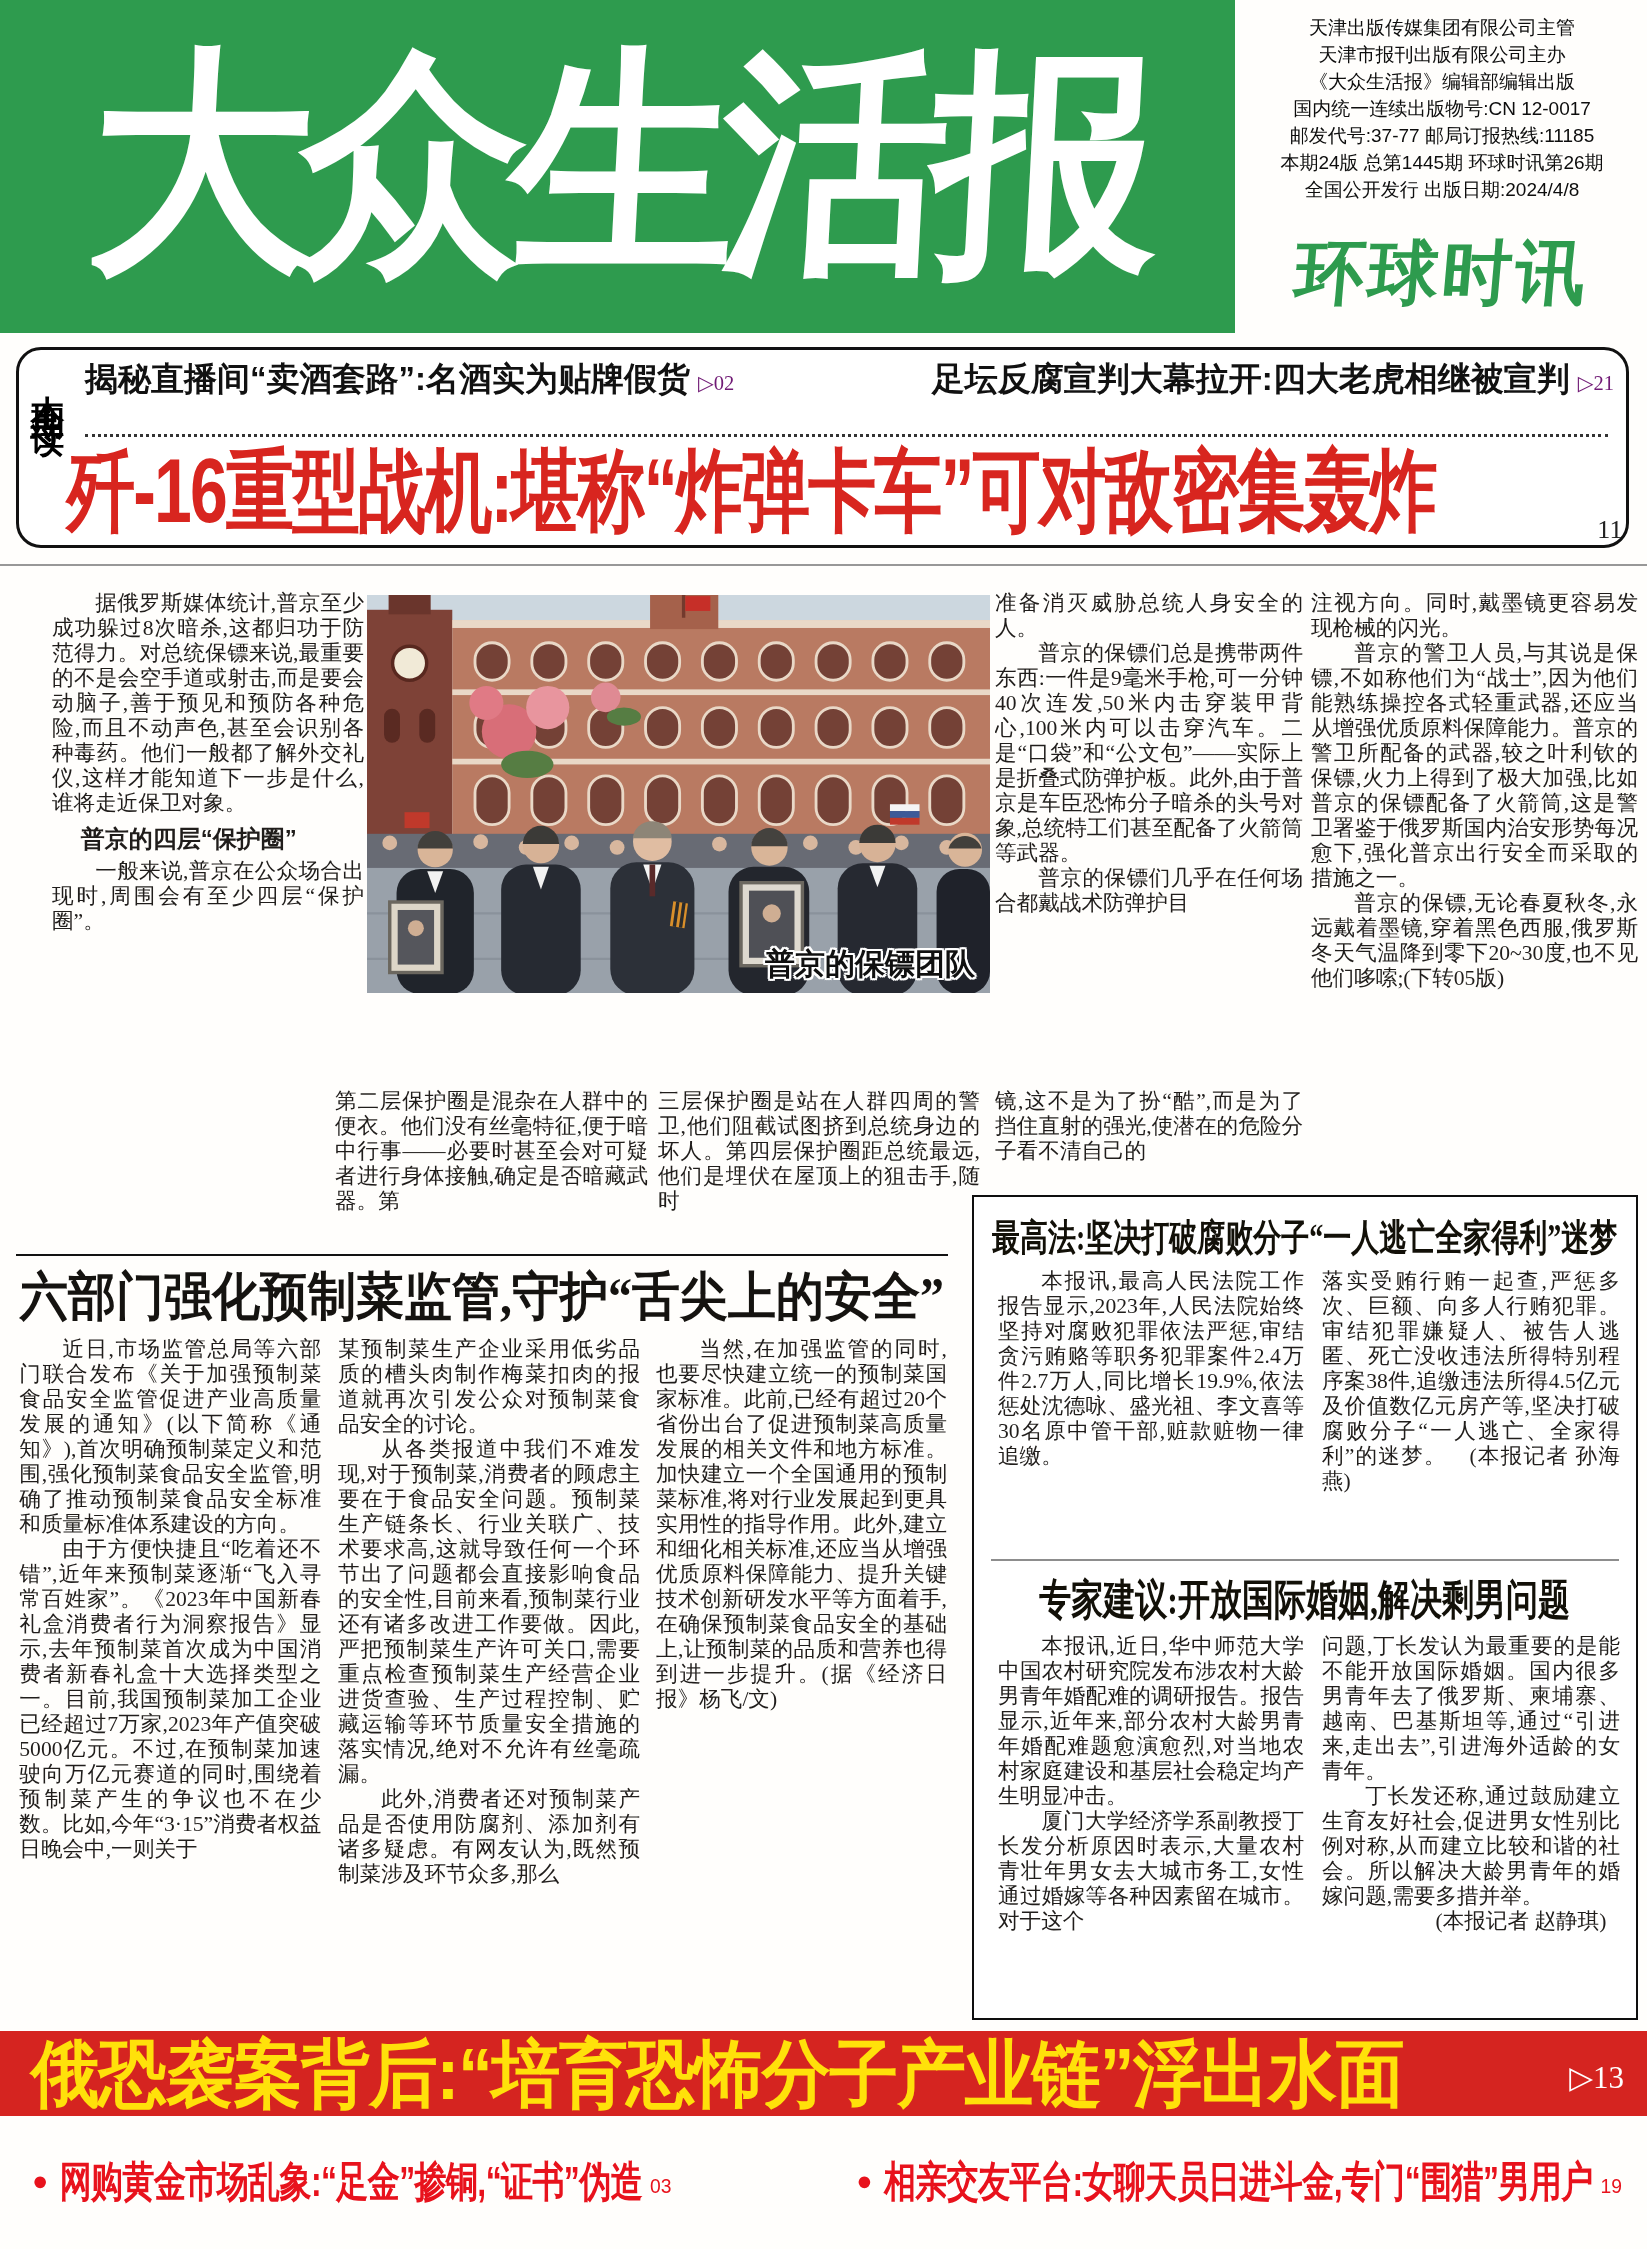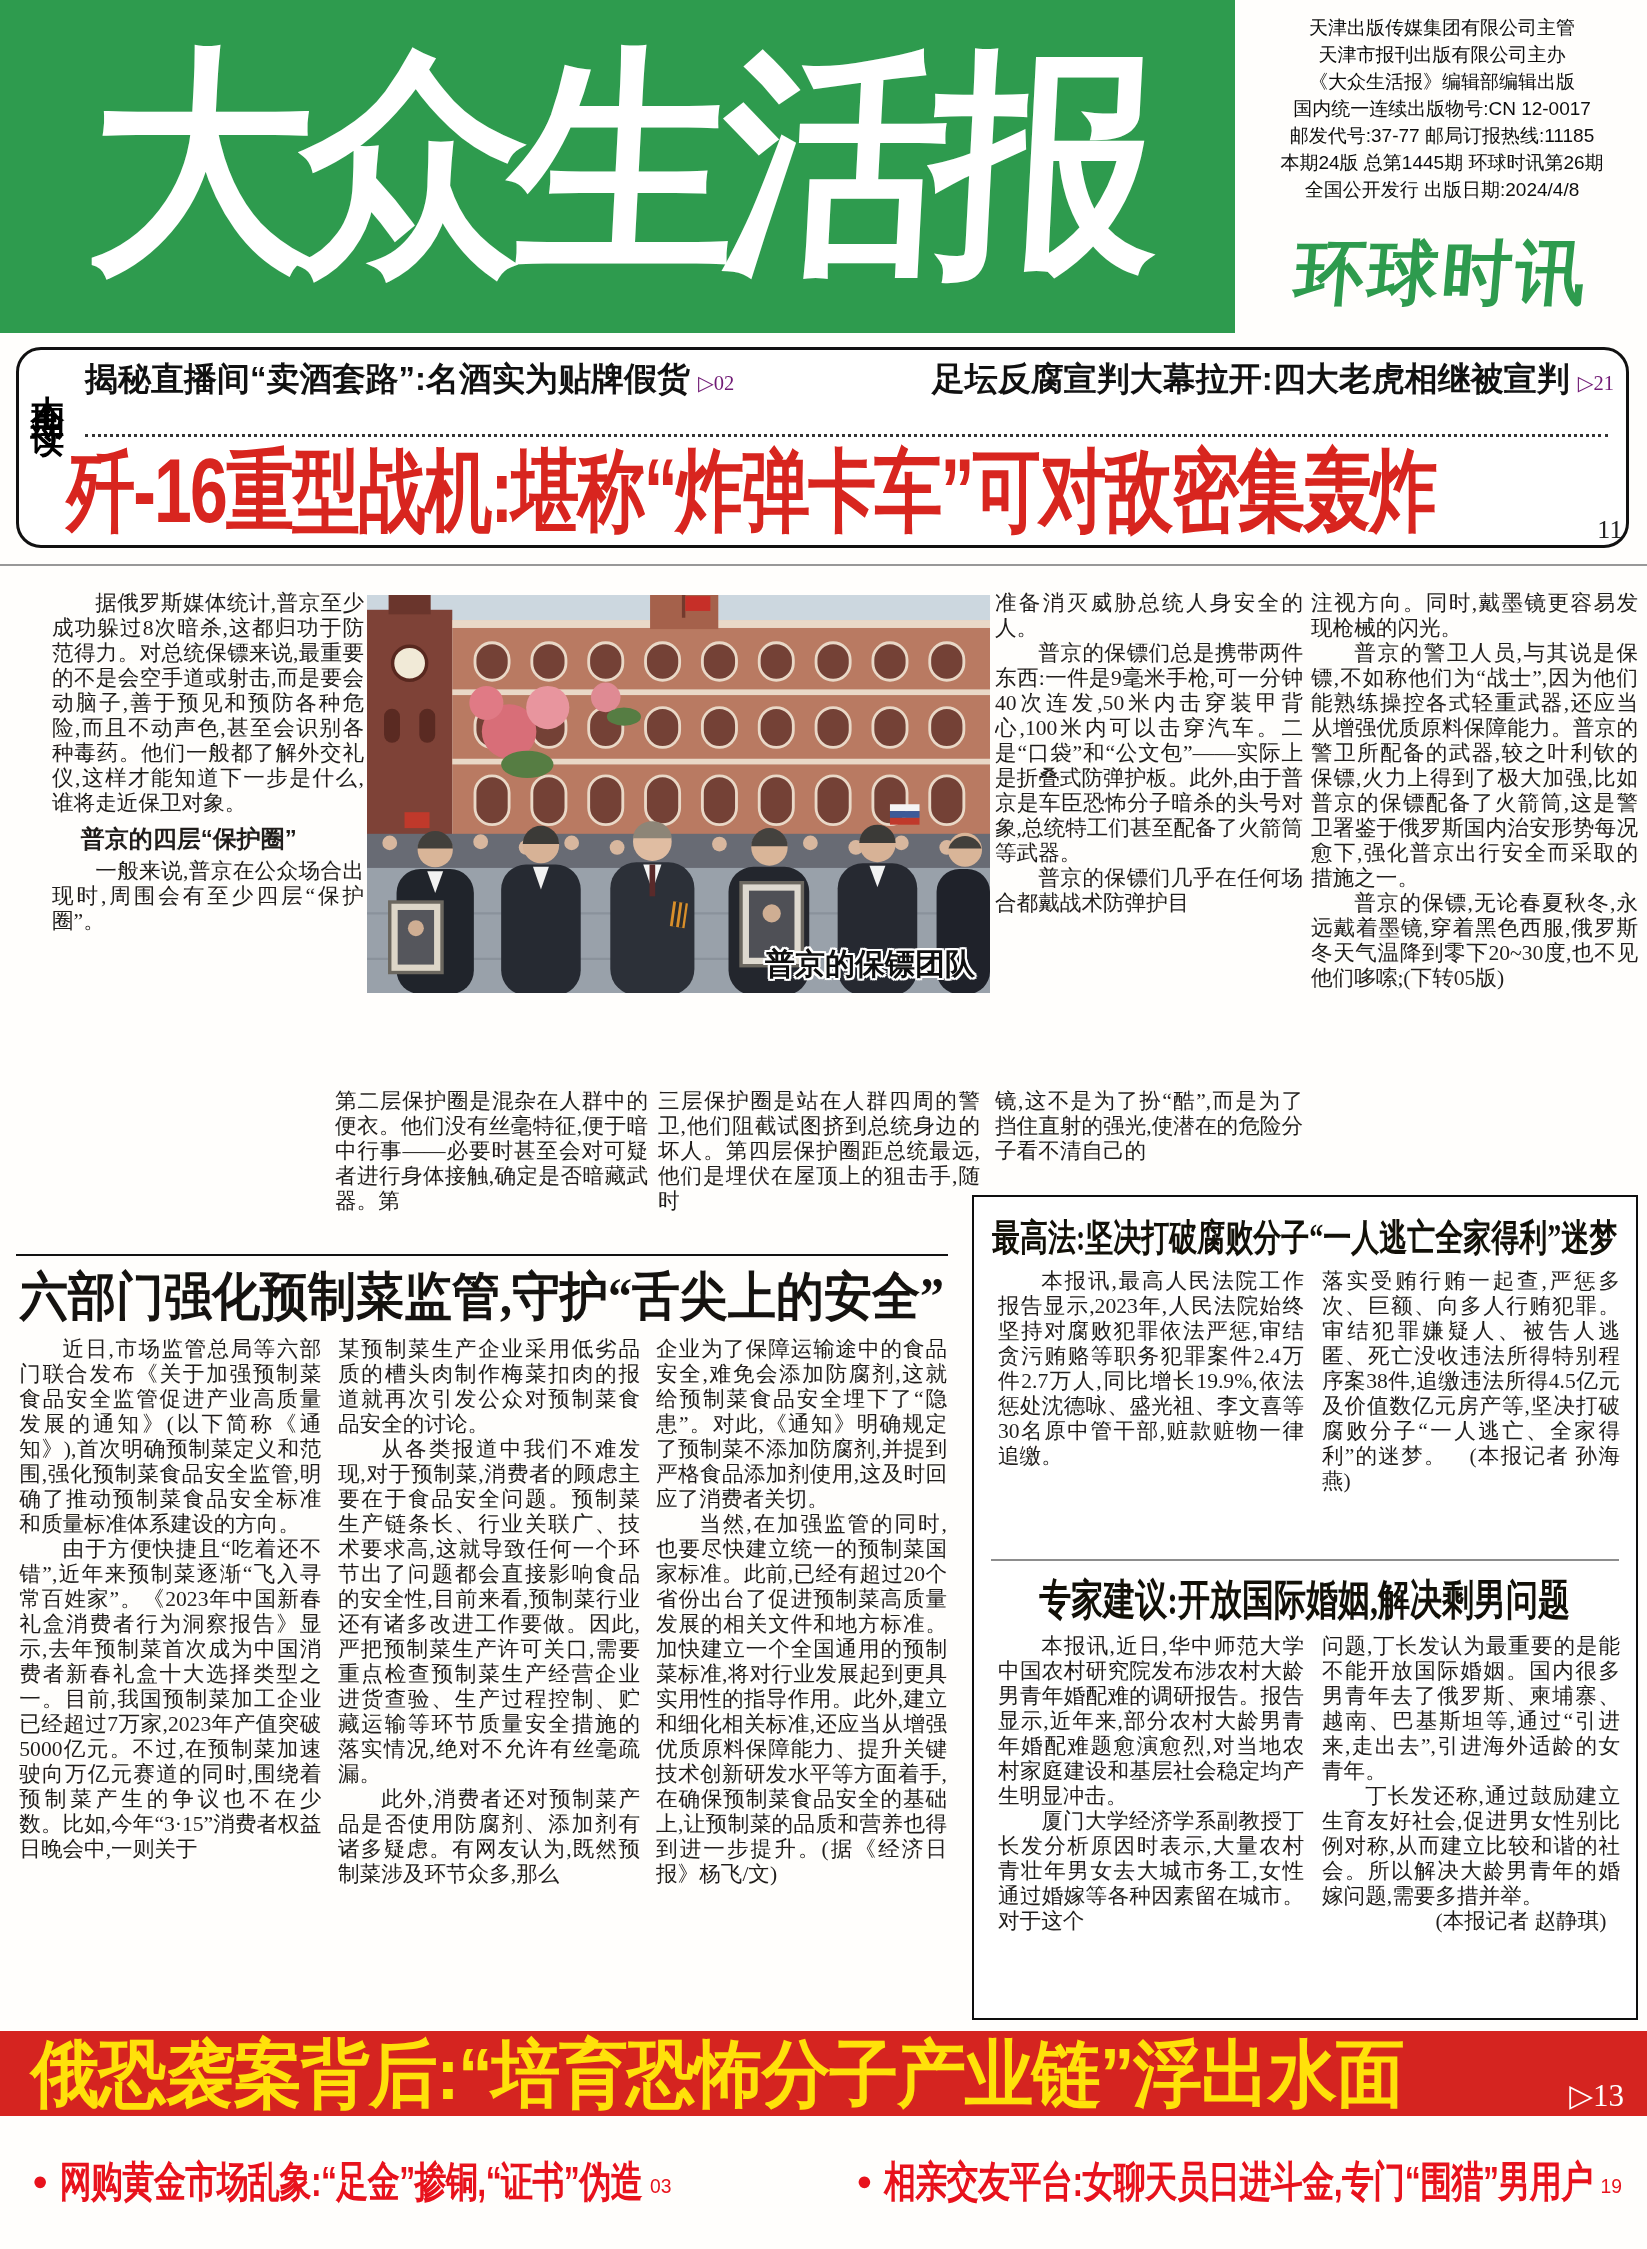--- a/index.html
+++ b/index.html
@@ -59,21 +59,21 @@
   .box-headline span{display:inline-block;font-weight:900;font-family:"Liberation Serif",serif;
         color:#121008;white-space:nowrap;transform:scaleY(1.32);transform-origin:center top;}
   .court-headline{top:19.3px;}  .court-headline span{font-size:28px;line-height:34px;}
   .marriage-headline{top:377px;} .marriage-headline span{font-size:32px;line-height:38px;}
   .box-divider{position:absolute;left:17px;top:362px;width:628px;height:2.3px;background:#8d8d8d;}
   
   .banner{position:absolute;left:0;top:2031px;width:1647px;height:85px;}
   .banner-text{position:absolute;left:31px;top:3.4px;display:inline-block;font-size:73px;line-height:80px;
         font-weight:900;letter-spacing:-1.1px;font-family:"Liberation Sans",sans-serif;
         transform:scaleX(0.94);transform-origin:left center;white-space:nowrap;}
-  .banner-page{position:absolute;right:23px;bottom:2px;font-size:31px;color:#ffffff;}
+  .banner-page{position:absolute;right:23px;bottom:20px;font-size:31px;color:#ffffff;}
   .strip{position:absolute;left:0;top:2116px;width:1647px;height:134px;background:#fffefc;
         display:flex;align-items:center;justify-content:space-between;padding:0 25px 0 32px;box-sizing:border-box;}
   .strip-item{font-family:"Liberation Sans",sans-serif;font-weight:900;font-size:32px;white-space:nowrap;}
   .strip-item .txt{display:inline-block;transform:scaleY(1.32);transform-origin:left center;letter-spacing:-0.6px;}
   .strip-bullet{font-size:27px;margin-right:11.4px;vertical-align:3.4px;}
   .strip-page{font-size:19.3px;font-weight:400;margin-left:8px;}
 </style>
 </head>
 <body>
 
@@ -279,21 +279,20 @@
   <div class="col" style="left:19.3px;top:1337px;width:302px;height:680px;">
     <p>近日,市场监管总局等六部门联合发布《关于加强预制菜食品安全监管促进产业高质量发展的通知》(以下简称《通知》),首次明确预制菜定义和范围,强化预制菜食品安全监管,明确了推动预制菜食品安全标准和质量标准体系建设的方向。</p>
     <p>由于方便快捷且“吃着还不错”,近年来预制菜逐渐“飞入寻常百姓家”。《2023年中国新春礼盒消费者行为洞察报告》显示,去年预制菜首次成为中国消费者新春礼盒十大选择类型之一。目前,我国预制菜加工企业已经超过7万家,2023年产值突破5000亿元。不过,在预制菜加速驶向万亿元赛道的同时,围绕着预制菜产生的争议也不在少数。比如,今年“3·15”消费者权益日晚会中,一则关于</p>
   </div>
   <div class="col" style="left:338px;top:1337px;width:302px;height:680px;">
     <p class="noindent">某预制菜生产企业采用低劣品质的槽头肉制作梅菜扣肉的报道就再次引发公众对预制菜食品安全的讨论。</p>
     <p>从各类报道中我们不难发现,对于预制菜,消费者的顾虑主要在于食品安全问题。预制菜生产链条长、行业关联广、技术要求高,这就导致任何一个环节出了问题都会直接影响食品的安全性,目前来看,预制菜行业还有诸多改进工作要做。因此,严把预制菜生产许可关口,需要重点检查预制菜生产经营企业进货查验、生产过程控制、贮藏运输等环节质量安全措施的落实情况,绝对不允许有丝毫疏漏。</p>
     <p>此外,消费者还对预制菜产品是否使用防腐剂、添加剂有诸多疑虑。有网友认为,既然预制菜涉及环节众多,那么</p>
   </div>
   <div class="col" style="left:656px;top:1337px;width:291px;height:680px;">
-    <p class="noindent">企业为了保障运输途中的食品安全,难免会添加防腐剂,这就给预制菜食品安全埋下了“隐患”。对此,《通知》明确规定了预制菜不添加防腐剂,并提到严格食品添加剂使用,这及时回应了消费者关切。</p>
     <p>当然,在加强监管的同时,也要尽快建立统一的预制菜国家标准。此前,已经有超过20个省份出台了促进预制菜高质量发展的相关文件和地方标准。加快建立一个全国通用的预制菜标准,将对行业发展起到更具实用性的指导作用。此外,建立和细化相关标准,还应当从增强优质原料保障能力、提升关键技术创新研发水平等方面着手,在确保预制菜食品安全的基础上,让预制菜的品质和营养也得到进一步提升。(据《经济日报》杨飞/文)</p>
   </div>
 
   <div class="right-box">
     <div class="box-headline court-headline">
       <span>最高法:坚决打破腐败分子“一人逃亡全家得利”迷梦</span>
     </div>
     <div class="col" style="left:24px;top:72px;width:306px;height:280px;">
       <p>本报讯,最高人民法院工作报告显示,2023年,人民法院始终坚持对腐败犯罪依法严惩,审结贪污贿赂等职务犯罪案件2.4万件2.7万人,同比增长19.9%,依法惩处沈德咏、盛光祖、李文喜等30名原中管干部,赃款赃物一律追缴。</p>
     </div>

